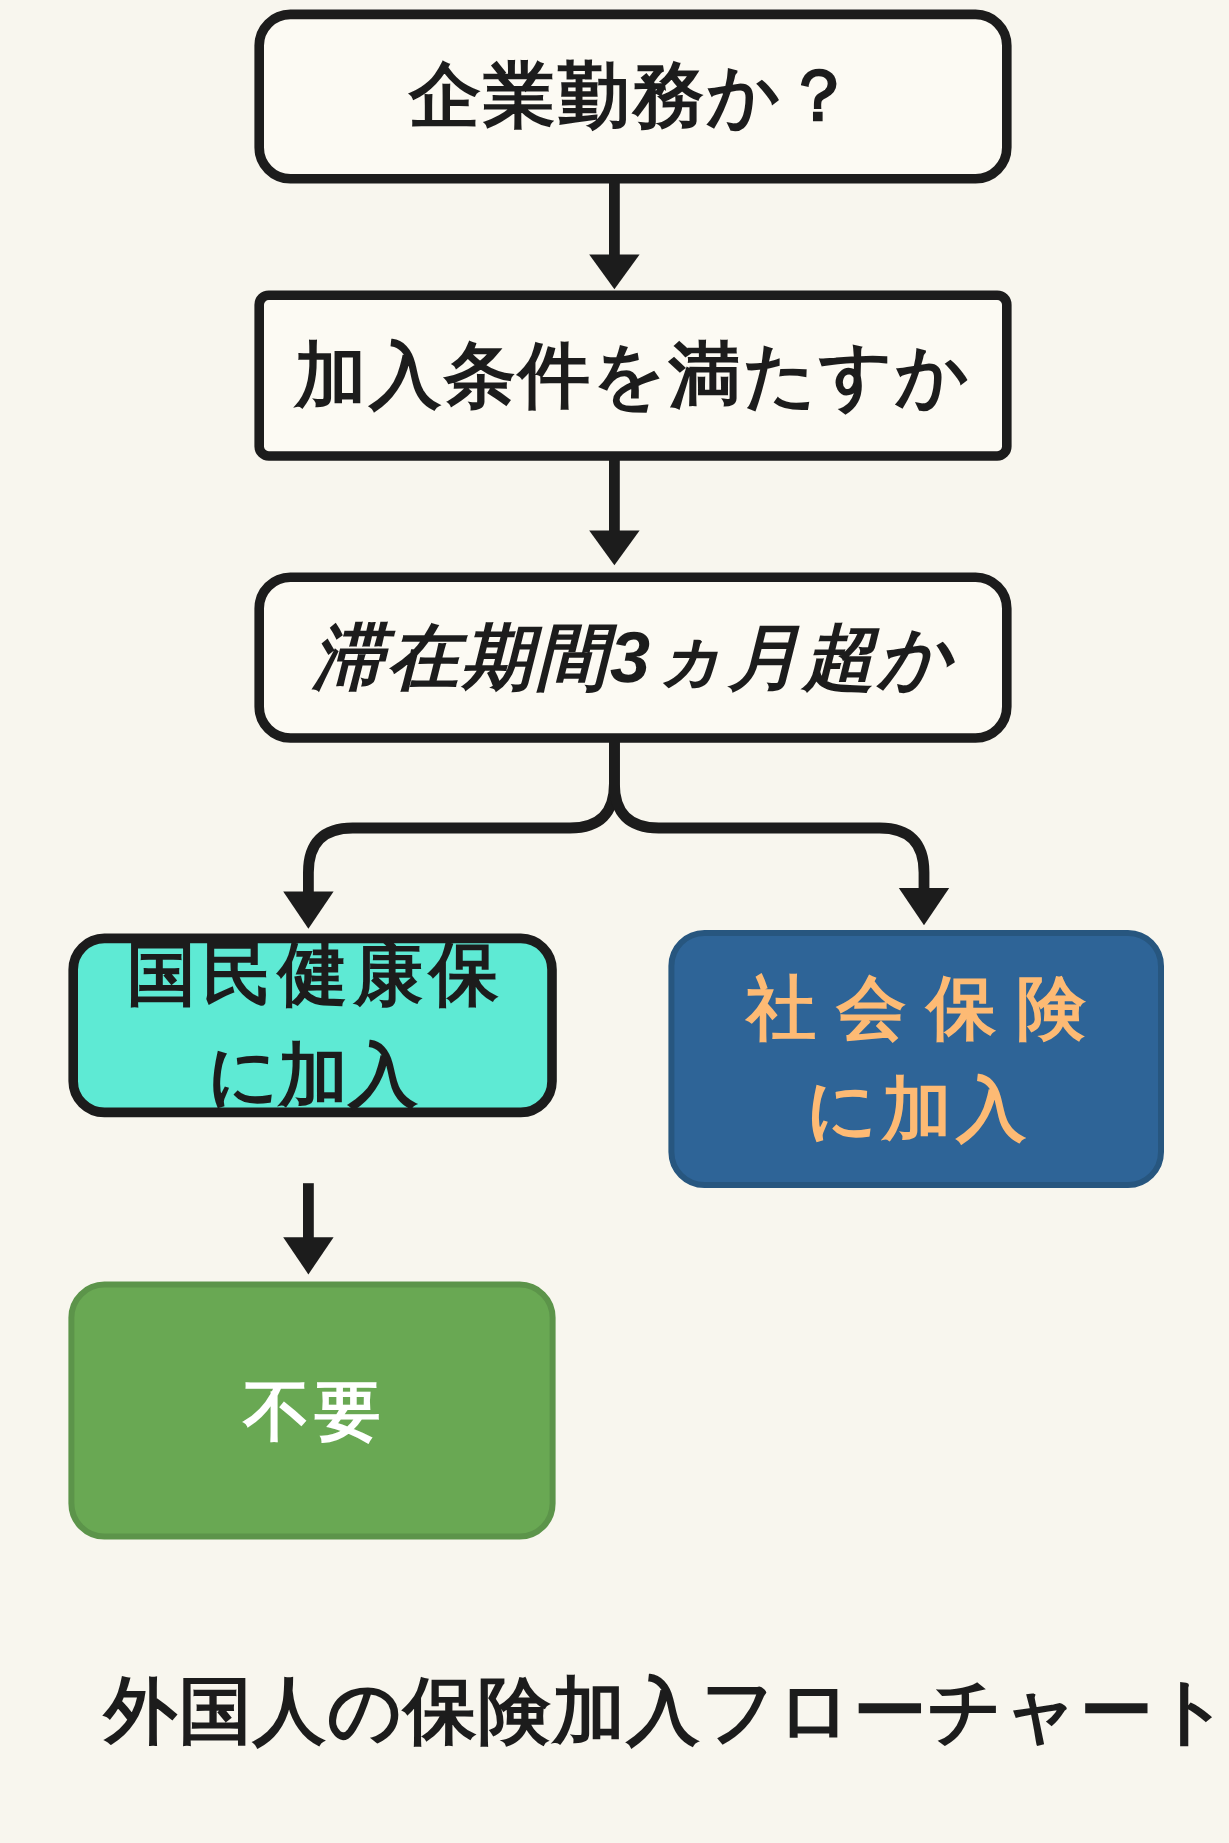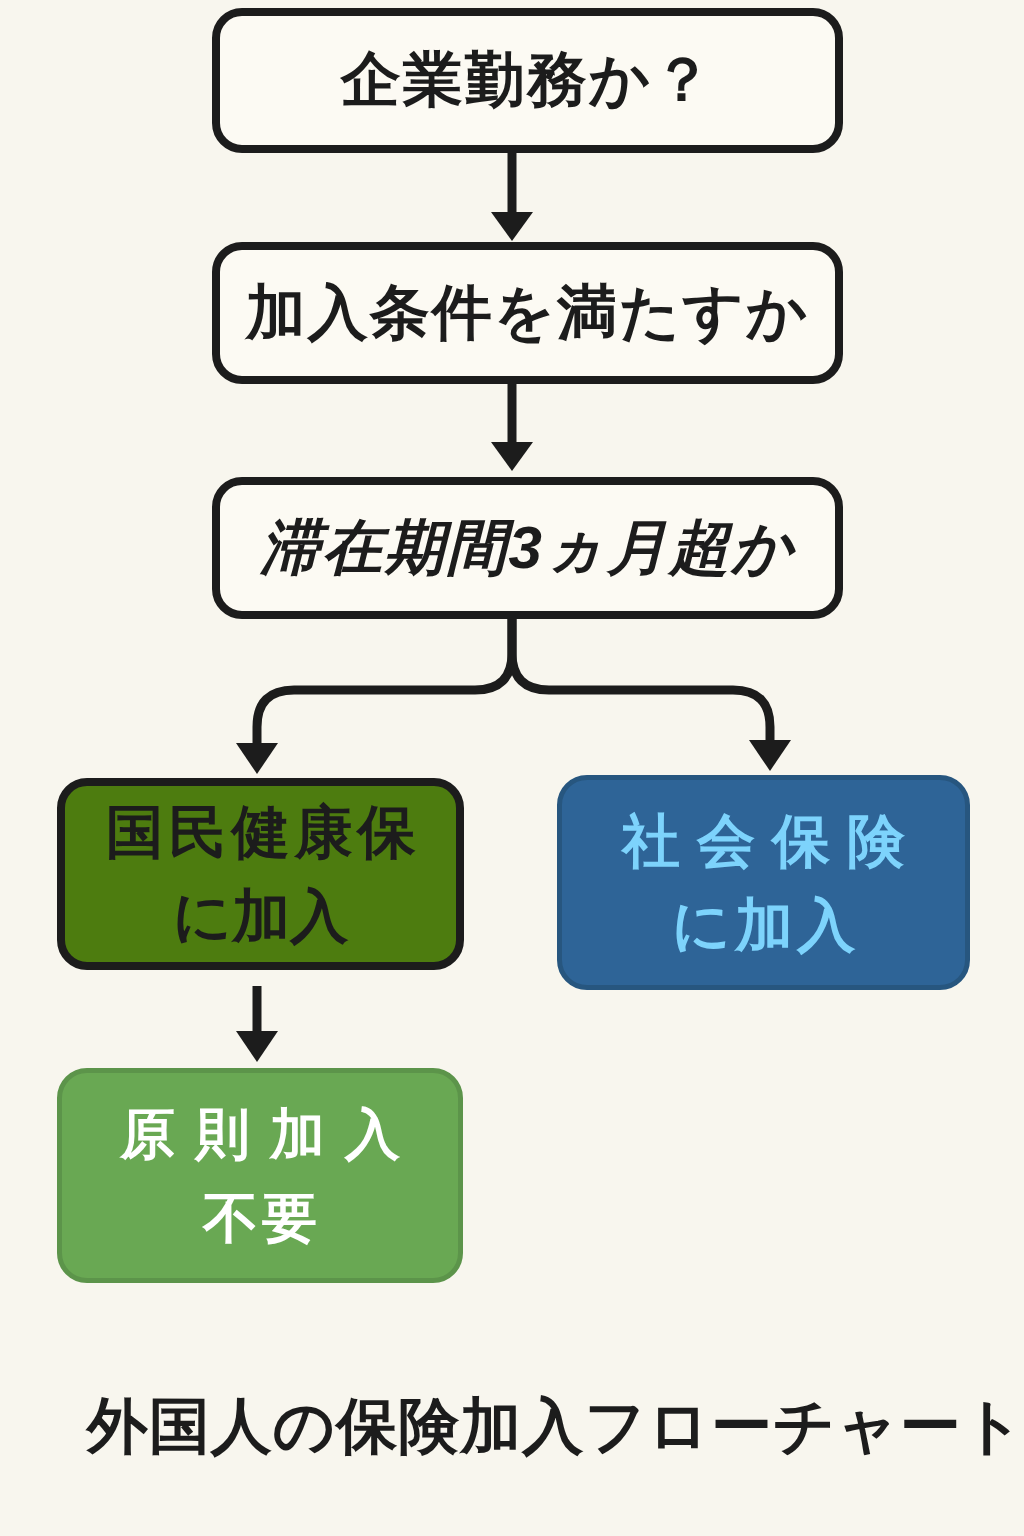--- a/index.html
+++ b/index.html
@@ -36,46 +36,46 @@
   }
   .node.question {
     left: 212px;
     width: 631px;
     background: #fcfaf3;
     border: 8px solid #1c1c1c;
     font-size: 60px;
     letter-spacing: 2px;
   }
   #node-company   { top: 8px;   height: 145px; }
-  #node-conditions{ top: 242px; height: 142px; }
+  #node-conditions{ top: 242px; height: 142px; border-radius: 12px; }
   #node-duration  { top: 477px; height: 142px; font-style: italic; }
 
   .node.outcome {
     font-size: 58px;
     line-height: 84px;
   }
   #node-nhi {
     left: 57px;
     top: 778px;
     width: 407px;
-    height: 192px;
-    background: #4d7c0f;
+    height: 153px;
+    background: #5eead4;
     border: 8px solid #1c1c1c;
     text-align: center;
   }
   #node-nhi .line1 { letter-spacing: 5px; padding-left: 5px; }
 
   #node-shakai {
     left: 557px;
     top: 775px;
     width: 413px;
     height: 215px;
     background: #2e6497;
     border: 5px solid #27567f;
-    color: #7dd3fc;
+    color: #fdba74;
   }
   #node-shakai .line1 { letter-spacing: 17px; padding-left: 17px; }
   #node-shakai .line2 { letter-spacing: 4px;  padding-left: 4px; }
 
   #node-no-enroll {
     left: 57px;
     top: 1068px;
     width: 406px;
     height: 215px;
     background: #69a853;
@@ -149,19 +149,18 @@
     <div class="line1">国民健康保</div>
     <div class="line2">に加入</div>
   </div>
 
   <div class="node outcome" id="node-shakai">
     <div class="line1">社会保険</div>
     <div class="line2">に加入</div>
   </div>
 
   <div class="node outcome" id="node-no-enroll">
-    <div class="line1">原則加入</div>
     <div class="line2">不要</div>
   </div>
 
   <div class="chart-title">外国人の保険加入フローチャート</div>
 
 </div>
 
 </body></html>

